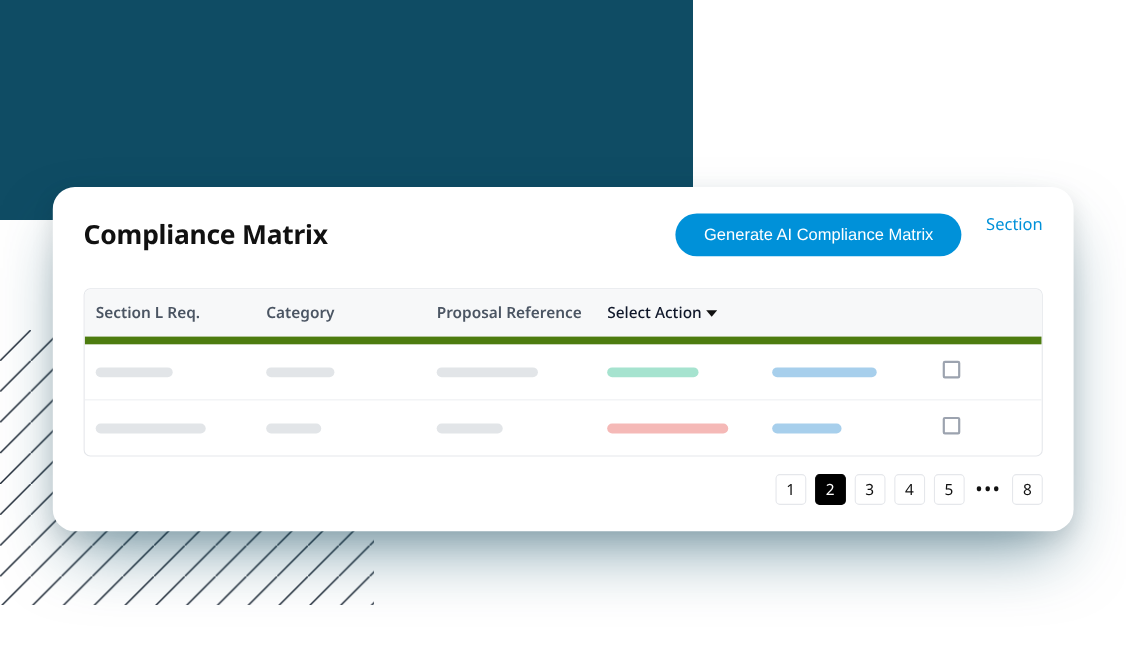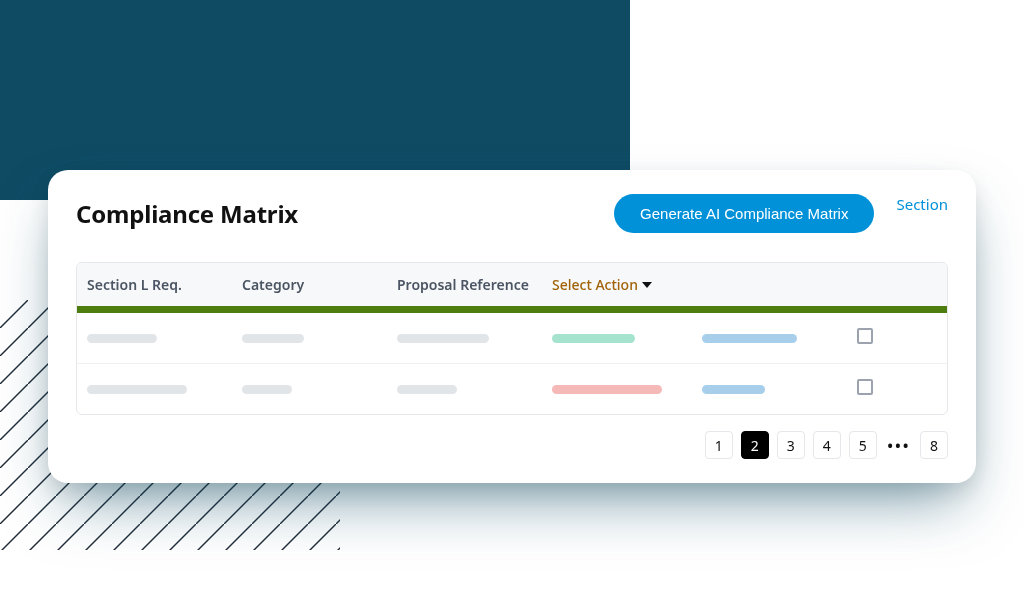--- a/index.html
+++ b/index.html
@@ -129,21 +129,21 @@
     border: 2px solid #9CA3AF;
     border-radius: 2px;
     display: inline-block;
     cursor: pointer;
   }
 
   .action-header {
     display: flex;
     align-items: center;
     gap: 4px;
-    color: #a16207;
+    color: #0f172a;
     font-weight: 500;
     cursor: pointer;
     justify-content: flex-start;
   }
   .caret {
     width: 0; height: 0;
     border-left: 5px solid transparent;
     border-right: 5px solid transparent;
     border-top: 6px solid #111;
   }

